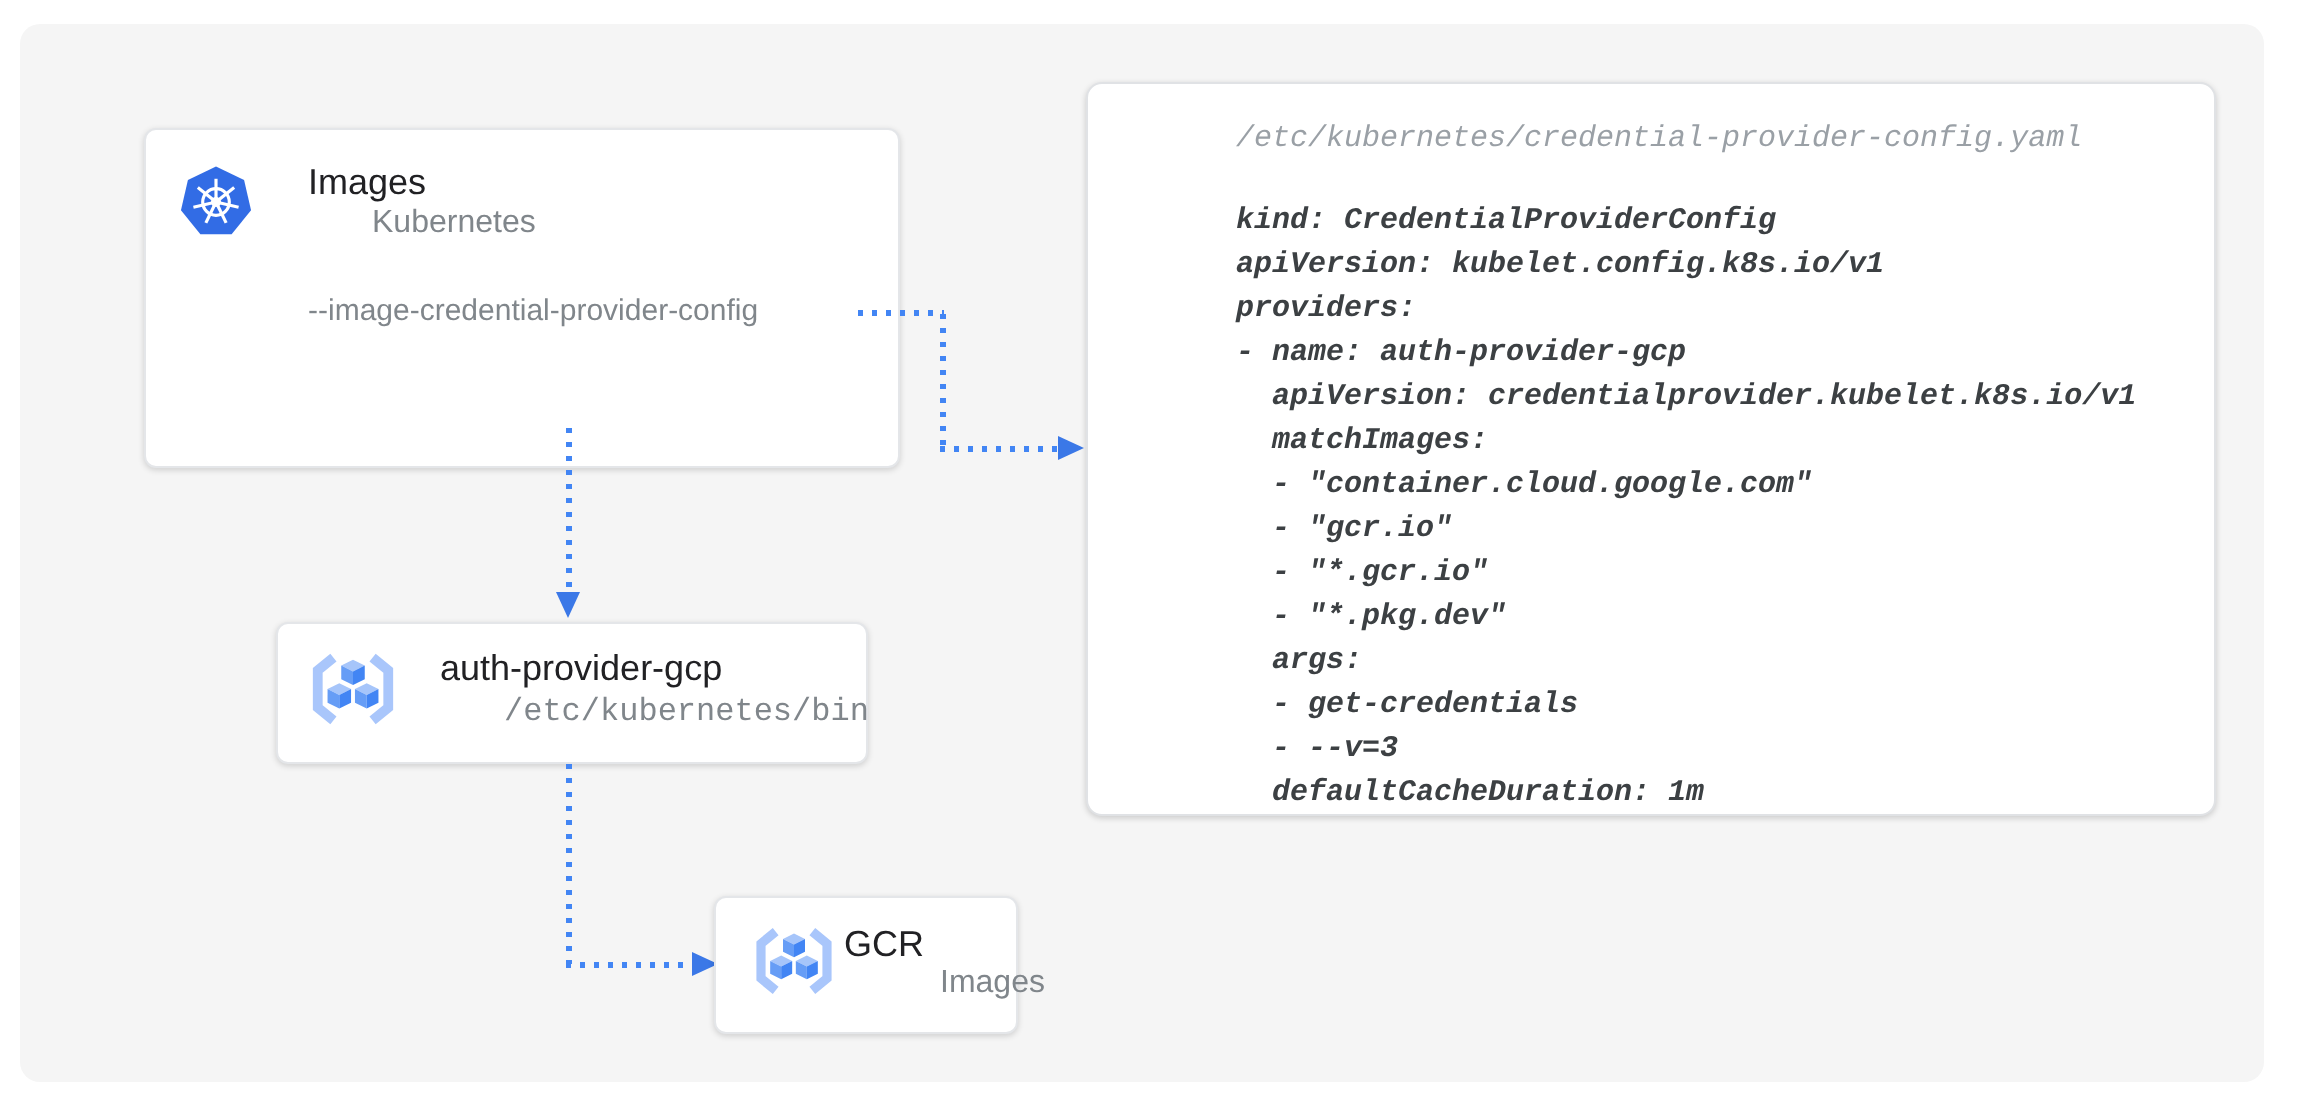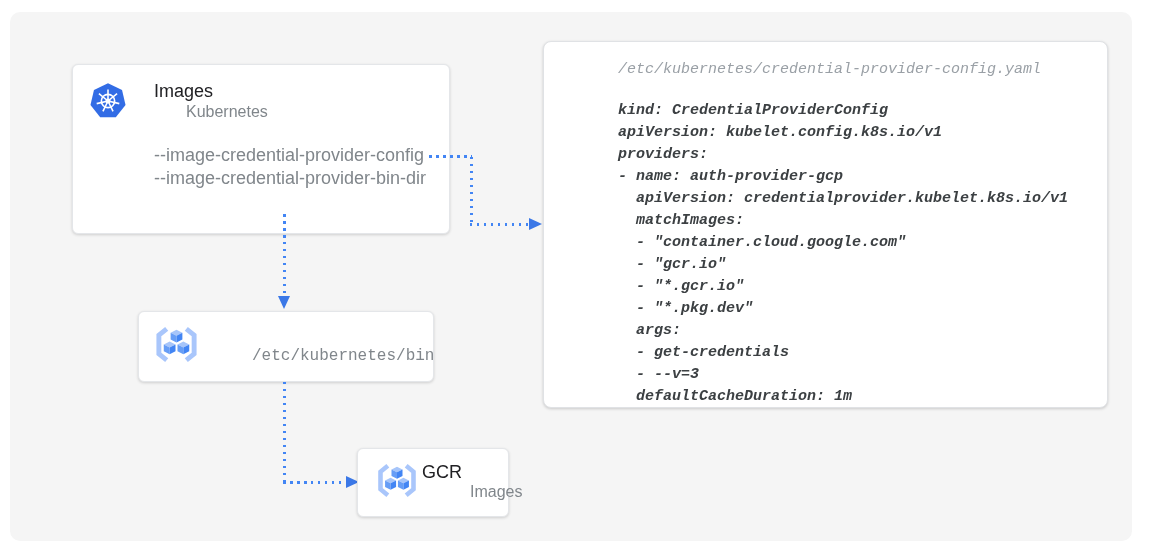--- a/index.html
+++ b/index.html
@@ -12,21 +12,21 @@
     background:#F5F5F5; border-radius:10px;
   }
   .card {
     position:absolute; background:#ffffff;
     border:1px solid #E4E6E9; border-radius:6px;
     box-shadow:0 1px 3px rgba(0,0,0,0.16);
   }
   .card-title { position:absolute; font-size:18px; color:#212124; white-space:nowrap; }
   .card-sub   { position:absolute; font-size:16px; color:#80868B; white-space:nowrap;margin-left:32px; }
   .flags {
-    position:absolute; font-size:18px; line-height:23px; color:#80868B; white-space:nowrap;
+    position:absolute; font-size:15px; line-height:23px; color:#80868B; white-space:nowrap;
   }
   .icon { position:absolute; }
 
   
   .code-panel {
     position:absolute; left:543px; top:41px; width:565px; height:367px;
     background:#ffffff; border:1px solid #E0E2E5; border-radius:8px;
     box-shadow:0 1px 3px rgba(0,0,0,0.18); box-sizing:border-box;
   }
   .code-path {
@@ -70,21 +70,20 @@
           <line x1="18" y1="18" x2="7.3" y2="20.5"></line>
           <line x1="18" y1="18" x2="9.4" y2="11.1"></line>
         </g>
         <circle cx="18" cy="18" r="2.4" fill="#ffffff"></circle>
       </svg>
     </span>
     <div class="card-title" style="left:81px; top:16px;">Images</div>
     <div class="card-sub" style="left:81px; top:38px;">Kubernetes</div>
     <div class="flags" style="left:81px; top:79px;">
       <div>--image-credential-provider-config</div>
-      <div>--image-credential-provider-bin-dir</div>
     </div>
   </div>
 
   <div class="dh" style="left:429px; top:155px; width:43px;"></div>
   <div class="dv" style="left:470px; top:157px; height:67px;"></div>
   <div class="dh" style="left:470px; top:223px; width:59px;"></div>
   <div class="ah-right" style="left:529px; top:218px;"></div>
 
   <div class="dv" style="left:283px; top:214px; height:83px;"></div>
   <div class="ah-down" style="left:278px; top:296px;"></div>
@@ -102,20 +101,21 @@
           <polygon points="30,9 24,12 24,19 30,16" fill="#4285F4"></polygon>
           <polygon points="17,18 23,21 17,24 11,21" fill="#A6C5FA"></polygon>
           <polygon points="11,21 17,24 17,31 11,28" fill="#669DF6"></polygon>
           <polygon points="23,21 17,24 17,31 23,28" fill="#4285F4"></polygon>
           <polygon points="31,18 37,21 31,24 25,21" fill="#A6C5FA"></polygon>
           <polygon points="25,21 31,24 31,31 25,28" fill="#669DF6"></polygon>
           <polygon points="37,21 31,24 31,31 37,28" fill="#4285F4"></polygon>
         </g>
       </svg>
     </span>
+    <div class="card-title" style="left:81px; top:12px;">auth-provider-gcp</div>
     <div class="card-sub" style="left:81px; top:35px;font-family:Liberation Mono, monospace;">/etc/kubernetes/bin</div>
   </div>
 
   <div class="dv" style="left:283px; top:382px; height:100px;"></div>
   <div class="dh" style="left:283px; top:481px; width:63px;"></div>
   <div class="ah-right" style="left:346px; top:476px;"></div>
 
   <div class="card" style="left:357px; top:448px; width:150px; height:67px;">
     <span class="icon" style="left:17px; top:11px;">
       <svg width="44" height="41" viewBox="0 0 48 42">

